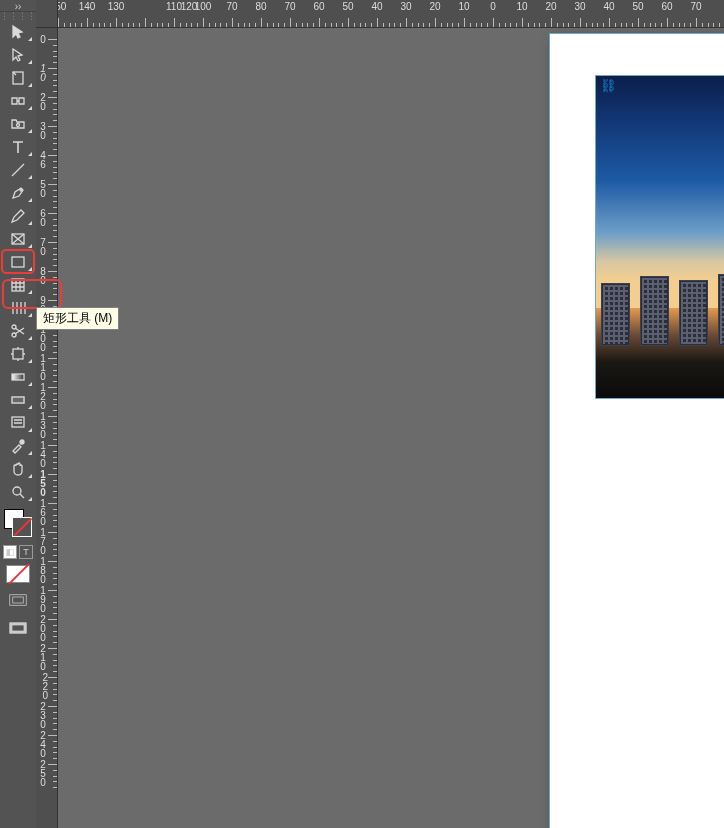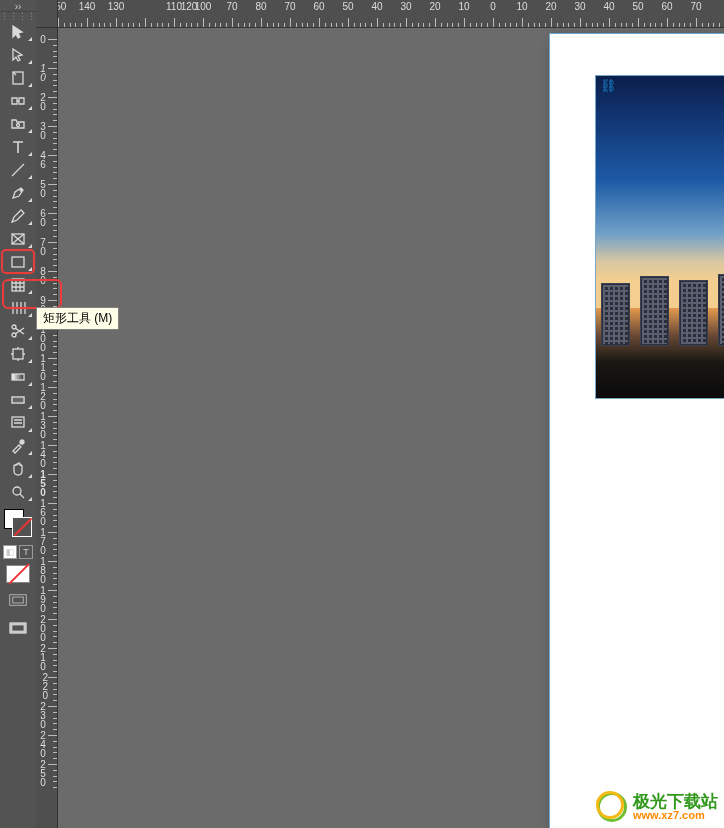--- a/index.html
+++ b/index.html
@@ -587,27 +587,20 @@
           <div class="ground"></div>
           <div class="bldgs">
             <div class="bl" style="height:70%"></div>
               <div class="bl" style="height:78%"></div>
             <div class="bl" style="height:74%"></div>
               <div class="bl" style="height:80%"></div>
           </div>
           <span class="link-badge">⛓</span>
         </div>
         <div class="sel-box" id="selbox" style="left: 492px; top: 6px; width: 300px; height: 820px;"></div>
-        <div class="watermark" id="wm" style="right: 6px; bottom: 6px;">
-          <div class="logo"></div>
-          <div class="txt">
-            <div class="l1">极光下载站</div>
-            <div class="l2">www.xz7.com</div>
-          </div>
-        </div>
       </div>
     </div>
   </div>
 </div>
 
 <div class="tooltip" id="tooltip" style="left: 36px; top: 307px;">
   <span>矩形工具 (M)</span>
 </div>
 <div class="hl-wrap" id="hlbox" style="left: 2px; top: 279px; width: 60px; height: 30px;"></div>
 

